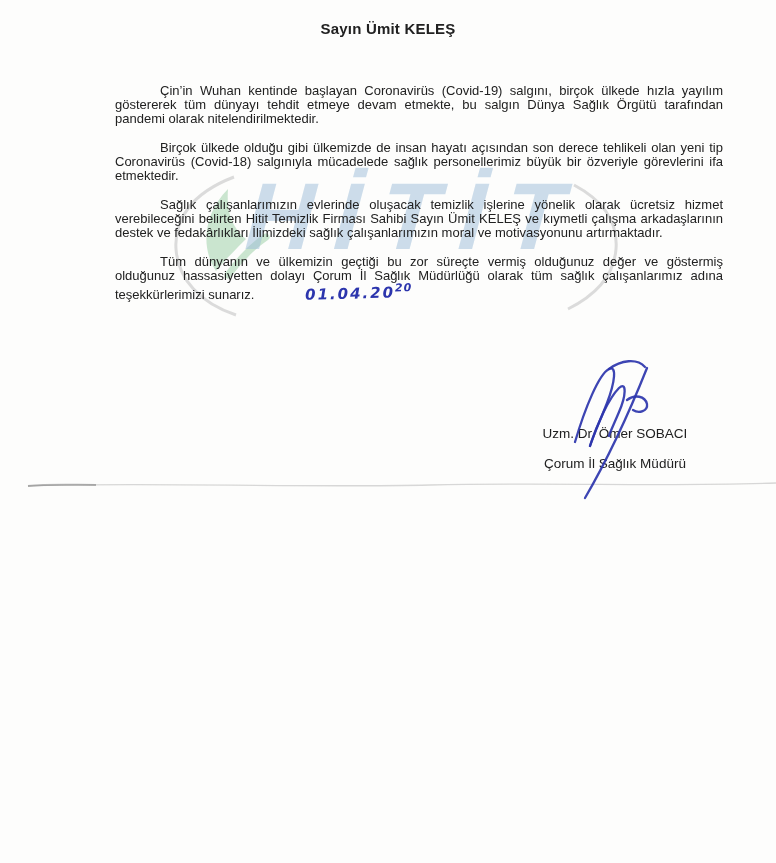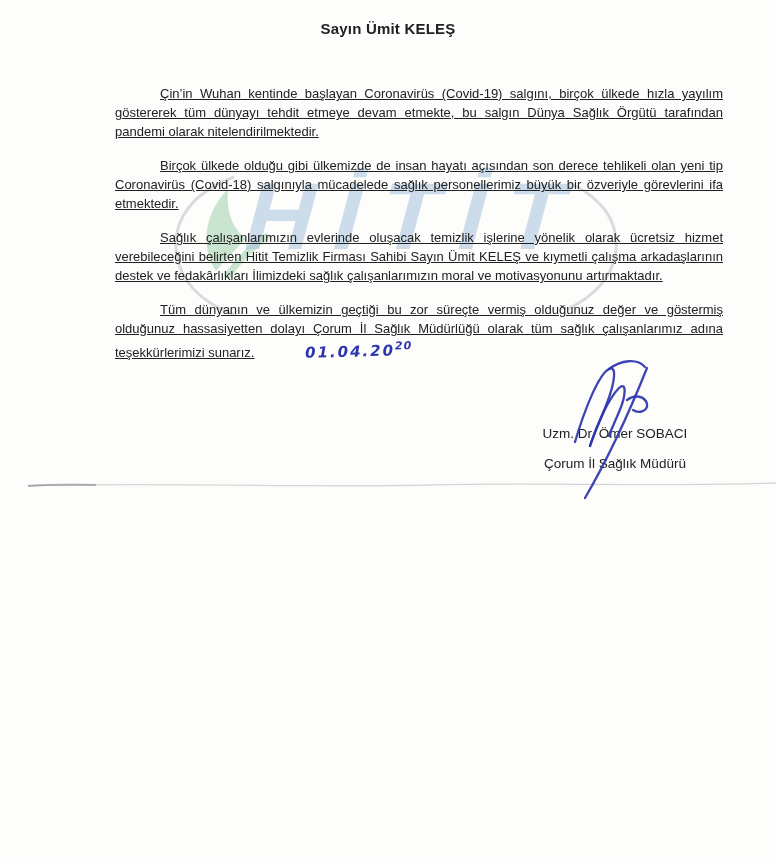--- a/index.html
+++ b/index.html
@@ -26,24 +26,23 @@
     z-index: 2;
   }
 
   
   .letter-body {
     position: absolute;
     top: 84px;
     left: 115px;
     width: 608px;
     font-size: 13px;
-    line-height: 19px;
+    line-height: 14px;
     text-align: justify;
     z-index: 2;
-    text-decoration: underline;
   }
   .letter-body p { margin: 0 0 15px 0; text-indent: 45px; }
 
   
   .hand-date {
     display: inline-block;
     color: var(--ink-blue, #2c35ad);
     font-family: "DejaVu Sans", sans-serif;
     font-size: 15px;
     font-weight: bold;

